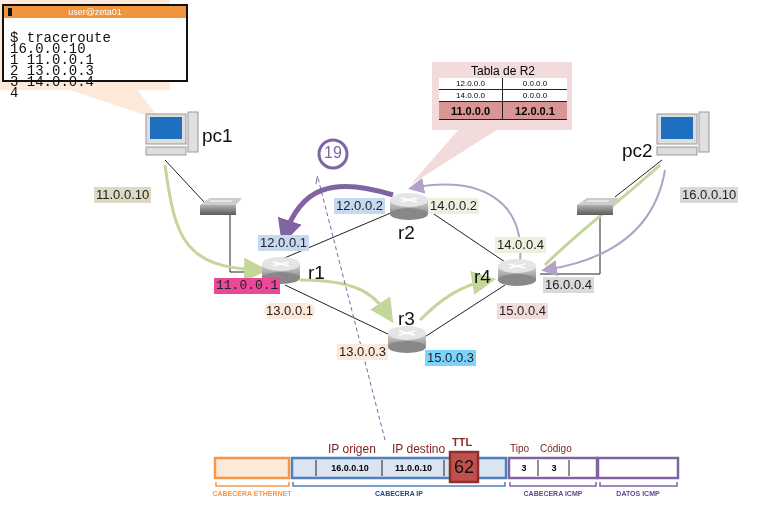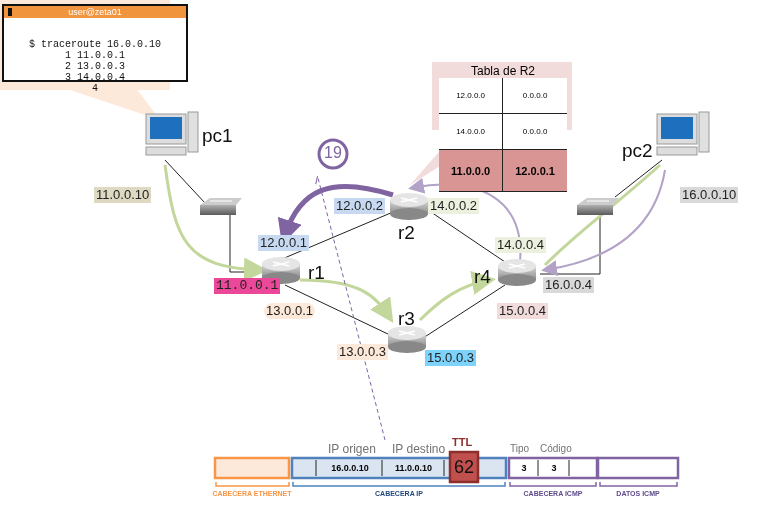--- a/index.html
+++ b/index.html
@@ -3,28 +3,28 @@
 <meta charset="utf-8">
 <style>
   html,body{margin:0;padding:0;background:#fff;}
   body{width:763px;height:505px;position:relative;overflow:hidden;font-family:"Liberation Sans",sans-serif;}
   #diagram{position:absolute;left:0;top:0;}
   .lbl{position:absolute;font-size:13px;color:#222;padding:0 2px;line-height:16px;white-space:nowrap;}
   .rname{position:absolute;font-size:19px;color:#111;}
   .term{position:absolute;left:2px;top:4px;width:186px;height:78px;background:#fff;border:2px solid #111;box-sizing:border-box;}
   .term-title{height:12px;background:#f0943e;color:#fff;font-size:9px;text-align:center;line-height:12px;position:relative;}
   .term-title .blk{position:absolute;left:4px;top:2px;width:4px;height:8px;background:#111;}
-  .term-body{font-family:"Liberation Mono",monospace;font-size:10px;line-height:11px;padding:21px 6px;color:#111;text-align:center;}
+  .term-body{font-family:"Liberation Mono",monospace;font-size:14px;line-height:11px;padding:15px 6px;color:#111;}
   .rtable{position:absolute;left:436px;top:64px;width:134px;}
   .rtable .cap{text-align:center;font-size:12px;line-height:14px;}
   .rtable table{border-collapse:collapse;width:128px;margin-left:3px;}
-  .rtable td{font-size:8px;text-align:center;border-bottom:1px solid #222;padding:12px;height:11px;background:#fff;}
+  .rtable td{font-size:8px;text-align:center;border-bottom:1px solid #222;padding:0;height:11px;background:#fff;}
   .rtable td:first-child{border-right:1px solid #222;}
   .rtable tr.hl td{background:#d99594;font-size:11px;font-weight:bold;height:17px;}
-  .pkt-lbl{position:absolute;font-size:12px;color:#737373;}
+  .pkt-lbl{position:absolute;font-size:12px;color:#7f1d1d;}
   .fld{position:absolute;font-size:9px;font-weight:bold;text-align:center;line-height:16px;}
   .sub{position:absolute;font-size:7px;font-weight:bold;text-align:center;}
 </style>
 </head>
 <body>
 
 <svg id="diagram" width="763" height="505">
   <defs>
     <linearGradient id="rg" x1="0" y1="0" x2="0" y2="1">
       <stop offset="0" stop-color="#d8d8d8"></stop>

